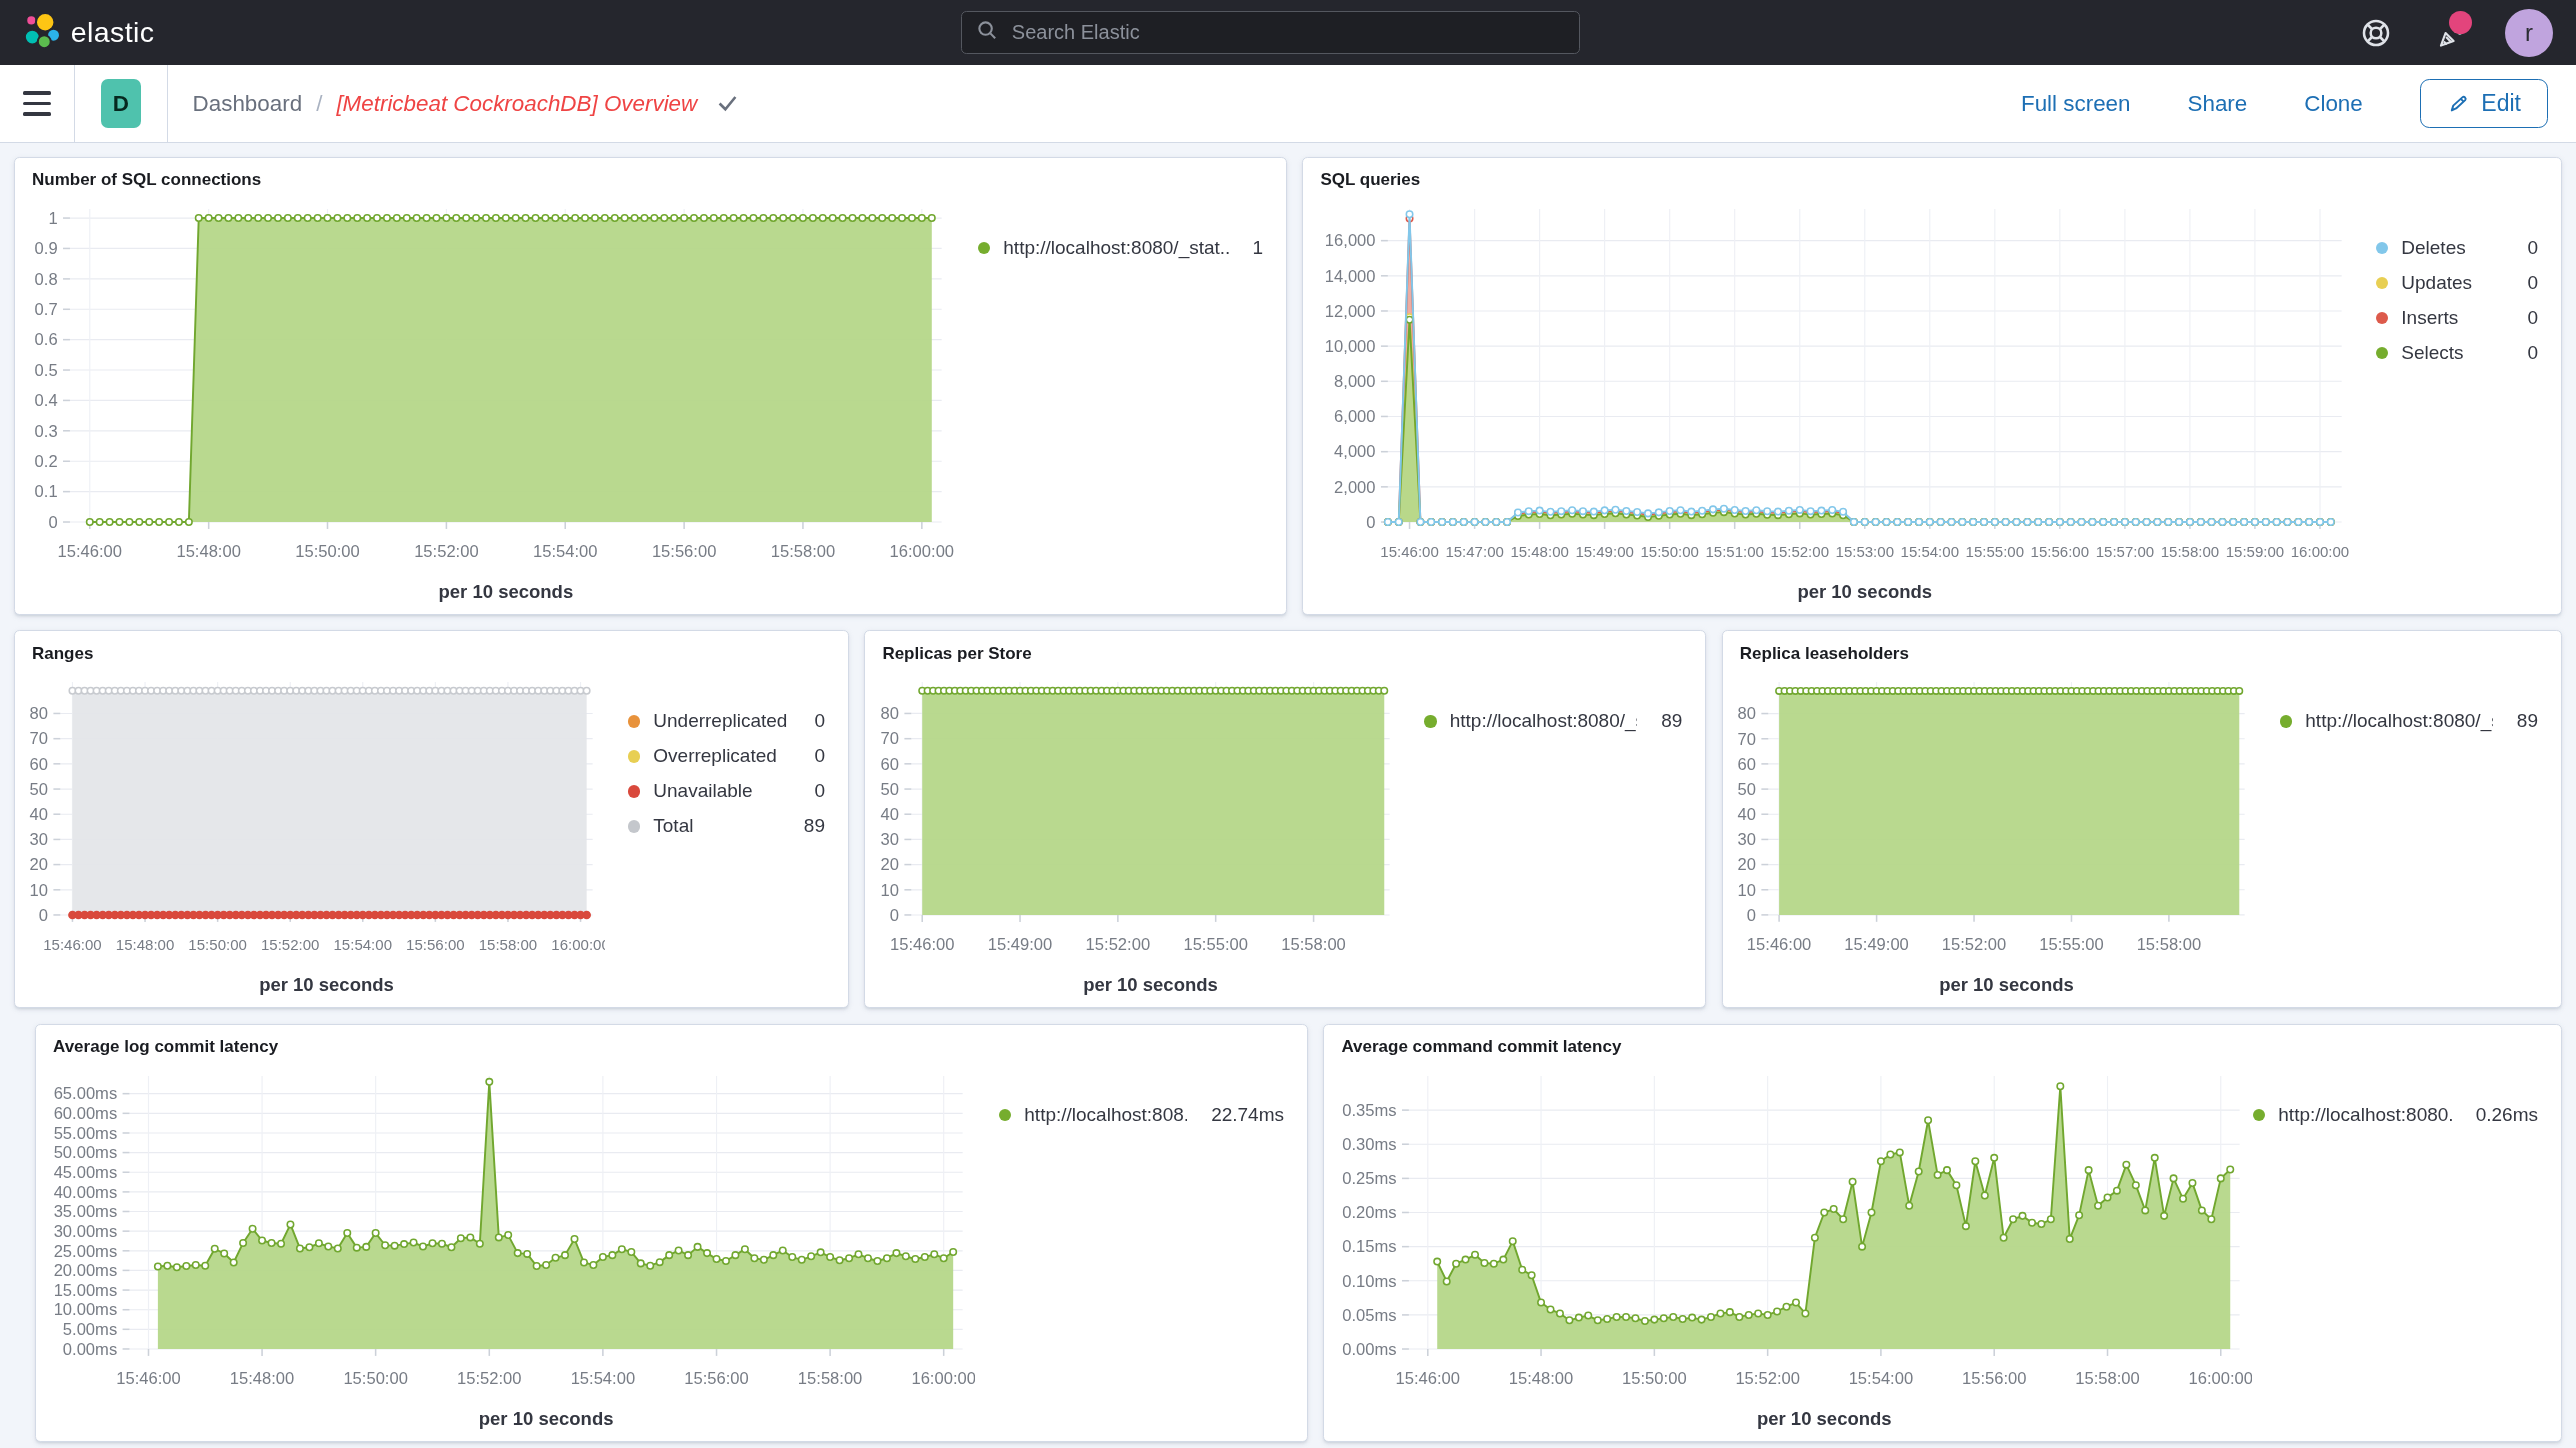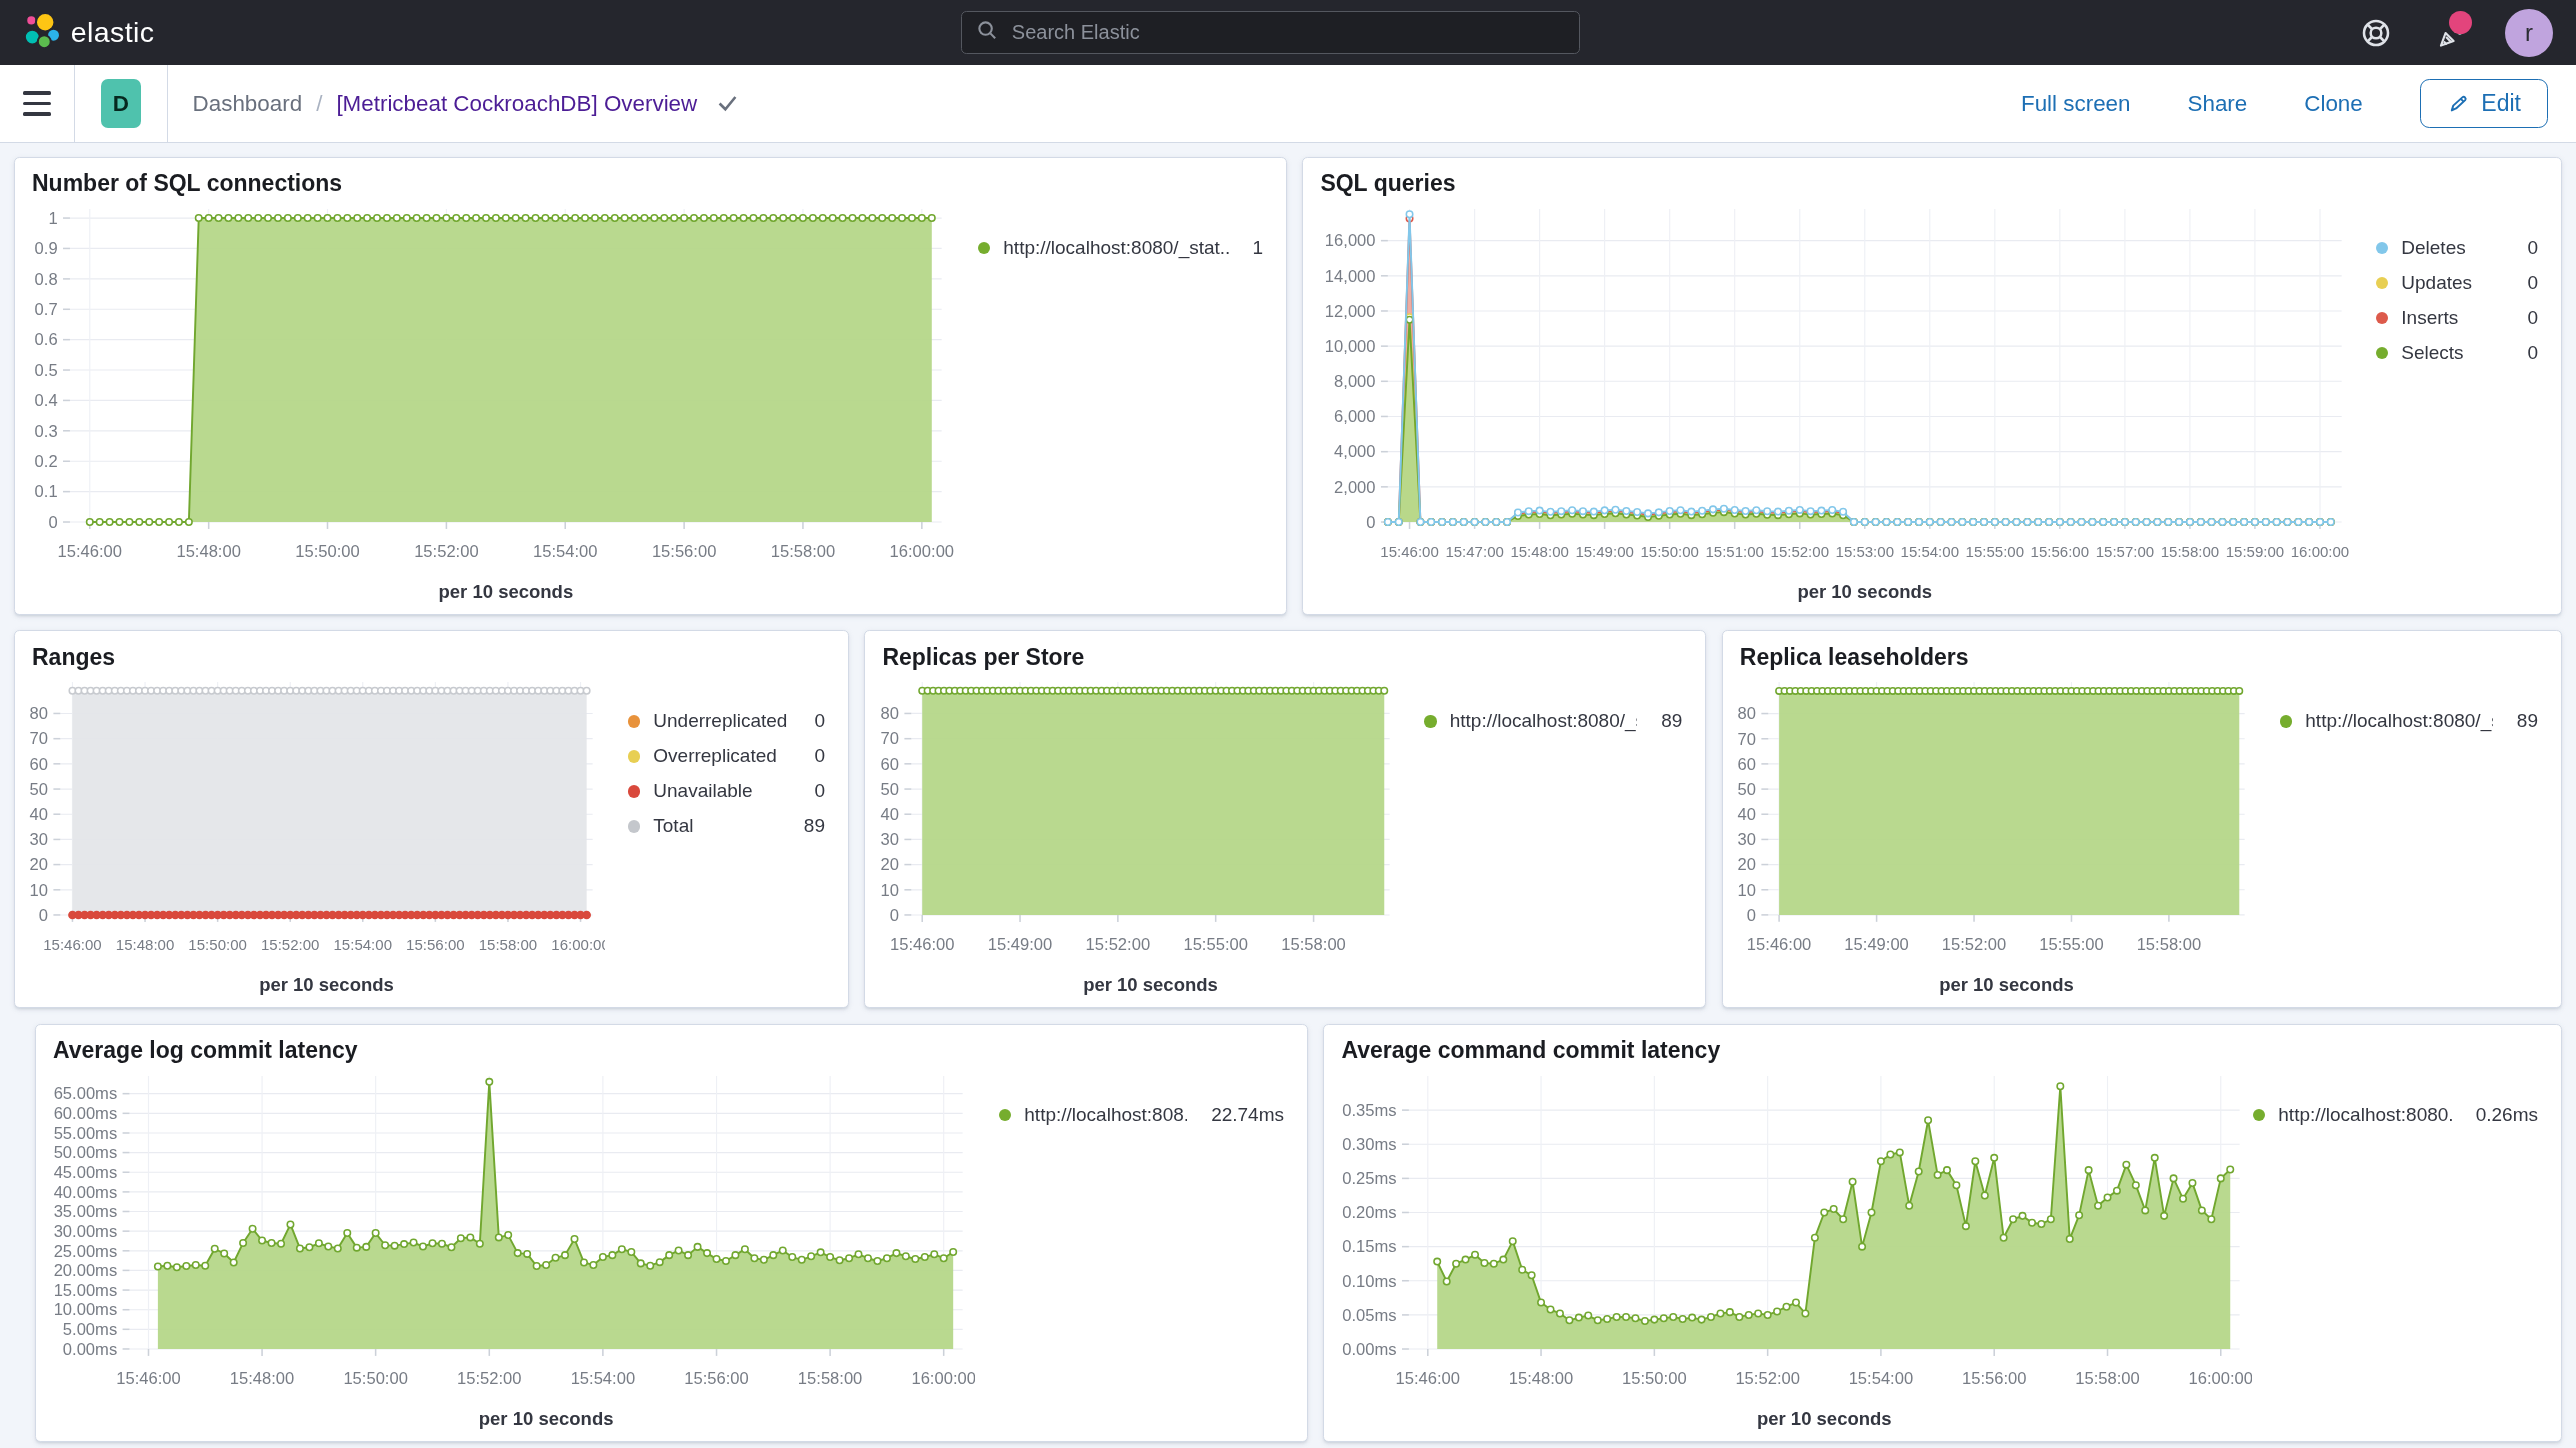--- a/index.html
+++ b/index.html
@@ -26,32 +26,32 @@
   .navbar{height:77px;background:#fff;border-bottom:0.8px solid #d3dae6;display:flex;align-items:center;position:relative;}
   .nav-left{display:flex;align-items:center;height:100%;}
   .burger{display:flex;flex-direction:column;gap:7px;padding:0 23px;cursor:pointer;}
   .burger span{display:block;width:28px;height:3.9px;border-radius:1.5px;background:#343741;}
   .vdiv{width:0.8px;height:100%;background:#d3dae6;}
   .app-badge{width:40px;height:49px;border-radius:7px;background:#4fc2ad;color:#06281f;font-weight:700;font-size:22.4px;
     display:flex;align-items:center;justify-content:center;margin:0 26px;}
   .crumbs{display:flex;align-items:center;gap:14px;margin-left:25px;font-size:22.4px;}
   .crumb-root{color:#69707d;cursor:pointer;}
   .crumb-sep{color:#a9b2c1;}
-  .crumb-title{color:#4c1d95;font-weight:500;}
+  .crumb-title{color:#ef4444;font-weight:500;font-style:italic;}
   .nav-actions{margin-left:auto;display:flex;align-items:center;gap:57px;padding-right:28px;}
   .nav-link{color:#1d6fb4;font-size:22.4px;cursor:pointer;}
   .edit-btn{display:flex;align-items:center;gap:11.6px;border:1.5px solid #1d6fb4;border-radius:9.3px;height:49px;padding:0 26px;
     color:#1d6fb4;font-size:23px;font-weight:500;background:#fff;cursor:pointer;
     font-family:"Liberation Sans","DejaVu Sans",sans-serif;}
   
   .content{padding:14px 14px 0;}
   .row{display:flex;gap:15.4px;margin-bottom:15.4px;}
   .panel{position:relative;background:#fff;border:0.8px solid #d3dae6;border-radius:5.4px;box-sizing:border-box;
     box-shadow:0 2.3px 3.1px -1.5px rgba(152,162,179,.35), 0 1.5px 6.2px -2.3px rgba(152,162,179,.3);}
-  .panel-title{position:absolute;top:12.3px;left:17px;margin:0;font-size:23px;font-weight:700;color:#1a1c21;}
+  .panel-title{position:absolute;top:12.3px;left:17px;margin:0;font-size:17px;font-weight:700;color:#1a1c21;}
   .chart-host{position:absolute;left:6.2px;top:40px;bottom:7.7px;}
   .legend{position:absolute;top:79px;right:23px;display:flex;flex-direction:column;gap:13px;}
   .legend-item{display:flex;align-items:center;gap:13px;font-size:19px;color:#343741;cursor:pointer;}
   .legend-dot{width:12.3px;height:12.3px;border-radius:50%;flex:0 0 auto;}
   .legend-label{white-space:nowrap;overflow:hidden;}
   .legend-value{margin-left:auto;padding-left:10.8px;}
   svg text.tick{fill:#777c85;font-family:"Liberation Sans","DejaVu Sans",sans-serif;}
   svg text.axis-title{fill:#343741;font-weight:700;font-size:24px;font-family:"Liberation Sans","DejaVu Sans",sans-serif;}
 </style>
 </head>

